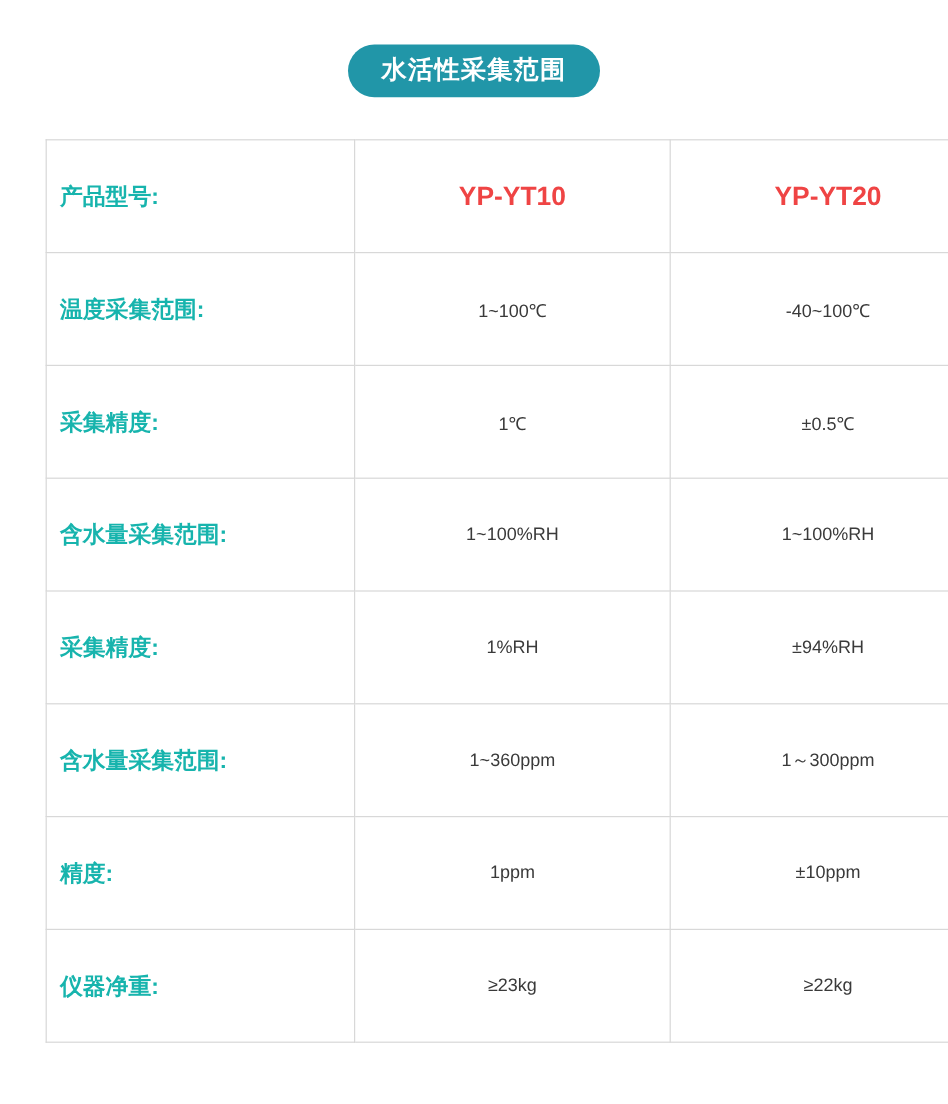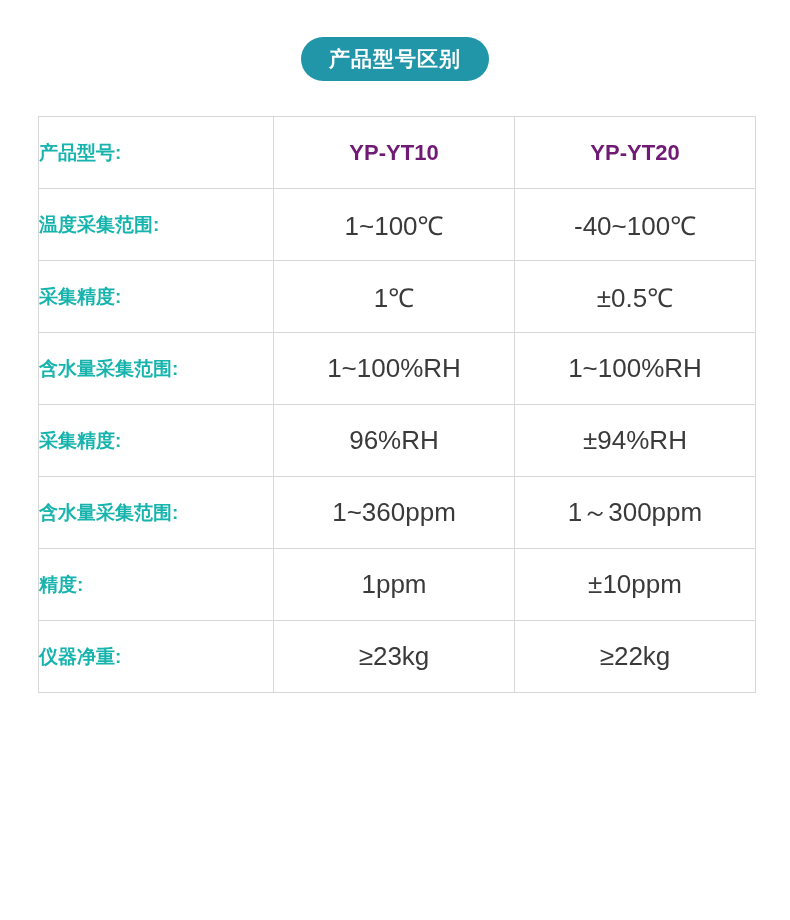--- a/index.html
+++ b/index.html
@@ -45,54 +45,54 @@
   }
   table.spec {
     border-collapse: collapse;
     width: 714px;
     table-layout: fixed;
   }
   table.spec td {
     border: 1px solid #d8d8d8;
     height: 71px;
     vertical-align: middle;
-    padding: 0;
+    padding: 11px;
   }
   td.label {
     width: 234px;
     color: #17b4ad;
     font-size: 19px;
     font-weight: bold;
     padding-left: 18px;
     white-space: nowrap;
   }
   td.val {
     width: 240px;
     text-align: center;
     color: #3a3a3a;
-    font-size: 26px;
+    font-size: 15px;
     font-weight: normal;
   }
   tr.headrow td.val {
     font-weight: bold;
     font-size: 22px;
-    color: #701a75;
+    color: #ef4444;
   }
   td.val.small {
     font-size: 16px;
     letter-spacing: 0.3px;
   }
 </style>
 </head>
 <body>
 
 <div class="page">
 
   <div class="title-wrap">
-    <div class="title-pill">产品型号区别</div>
+    <div class="title-pill">水活性采集范围</div>
   </div>
 
   <div class="table-wrap">
     <table class="spec">
       <tbody>
         <tr class="headrow">
           <td class="label">产品型号:</td>
           <td class="val">YP-YT10</td>
           <td class="val">YP-YT20</td>
         </tr>
@@ -106,21 +106,21 @@
           <td class="val">1℃</td>
           <td class="val">±0.5℃</td>
         </tr>
         <tr>
           <td class="label">含水量采集范围:</td>
           <td class="val">1~100%RH</td>
           <td class="val">1~100%RH</td>
         </tr>
         <tr>
           <td class="label">采集精度:</td>
-          <td class="val">96%RH</td>
+          <td class="val">1%RH</td>
           <td class="val">±94%RH</td>
         </tr>
         <tr>
           <td class="label">含水量采集范围:</td>
           <td class="val">1~360ppm</td>
           <td class="val">1～300ppm</td>
         </tr>
         <tr>
           <td class="label">精度:</td>
           <td class="val">1ppm</td>

